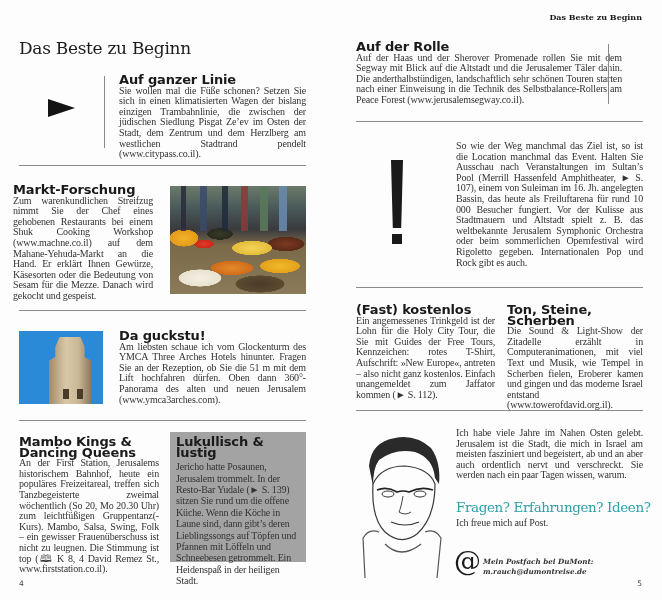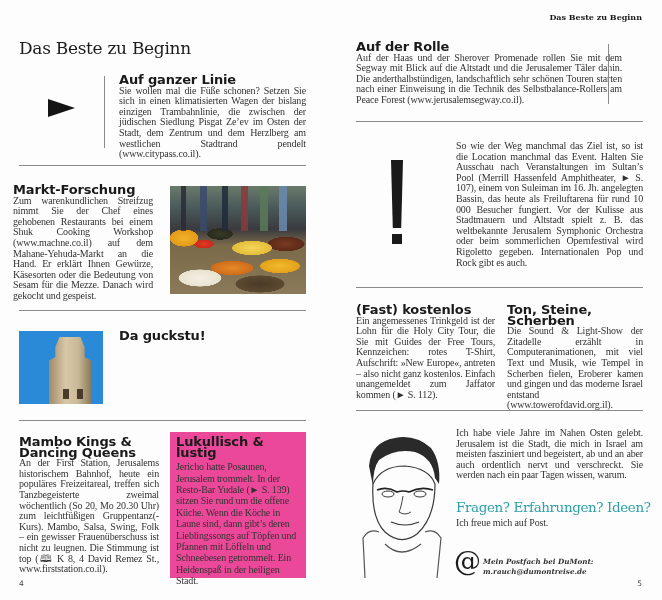--- a/index.html
+++ b/index.html
@@ -43,21 +43,21 @@
       linear-gradient(90deg, transparent 8%, #2a2a3a 8%, #2a2a3a 12%, transparent 12%, transparent 22%, #3a4a6a 22%, #3a4a6a 27%, transparent 27%, transparent 38%, #1e2a3a 38%, #1e2a3a 43%, transparent 43%, transparent 52%, #8a3a3a 52%, #8a3a3a 57%, transparent 57%, transparent 66%, #5a7a5a 66%, #5a7a5a 72%, transparent 72%, transparent 80%, #6a8ab0 80%, #6a8ab0 86%, transparent 86%);
     opacity: 0.85;
   }
   #tower-img { left: 19px; top: 331px; width: 84px; height: 73px; background: #2a8ad8; }
   #tower-img .tower { position: absolute; left: 30px; top: 6px; width: 42px; height: 67px; background: linear-gradient(90deg, #a08a6a, #d8c8a8 40%, #c8b898 70%, #8a7a5a); clip-path: polygon(25% 0, 75% 0, 85% 15%, 85% 30%, 100% 35%, 100% 100%, 0 100%, 0 35%, 15% 30%, 15% 15%); }
   #tower-img .win { position: absolute; width: 6px; height: 10px; background: #4a3a2a; }
 
   #portrait-img { left: 355px; top: 428px; width: 92px; height: 150px; }
 
   
-  #tip-box { left: 170px; top: 432px; width: 136px; height: 146px; background: #ec4899; padding: 5px 6px; }
+  #tip-box { left: 170px; top: 432px; width: 136px; height: 130px; background: #a3a3a3; padding: 5px 6px; }
 
   
   #contact-heading { left: 456px; top: 499px; font-family: "DejaVu Serif", serif; font-size: 13.5px; color: #2ea0a8; letter-spacing: -0.4px; }
   #at-icon { left: 454px; top: 547px; font-family: "DejaVu Serif", serif; font-size: 27px; line-height: 27px; color: #1a1a1a; }
   .mailtxt { font-family: "DejaVu Serif", serif; font-style: italic; font-weight: bold; font-size: 7.2px; line-height: 10px; color: #333; }
   .pagenum { font-size: 7.5px; color: #444; }
 </style>
 </head>
 <body>
 
@@ -81,20 +81,21 @@
   </div>
   <div class="rule" style="left:19px; top:310px; width:287px;"></div>
 
   <div id="tower-img" class="img" title="YMCA bell tower against blue sky">
     <div class="tower"></div>
     <div class="win" style="left:44px; top:58px;"></div>
     <div class="win" style="left:58px; top:58px;"></div>
   </div>
   <div class="abs" style="left:119px; top:331px; width:187px;">
     <div class="head">Da guckstu!</div>
+    <p class="sans just">Am liebsten schaue ich vom Glockenturm des YMCA Three Arches Hotels hinunter. Fragen Sie an der Rezeption, ob Sie die 51 m mit dem Lift hochfahren dürfen. Oben dann 360°-Panorama des alten und neuen Jerusalem (www.ymca3arches.com).</p>
   </div>
   <div class="rule" style="left:19px; top:420px; width:287px;"></div>
 
   <div class="abs" style="left:19px; top:437px; width:140px;">
     <div class="head">Mambo Kings &amp; Dancing Queens</div>
     <p class="sans just">An der First Station, Jerusalems historischem Bahnhof, heute ein populäres Freizeitareal, treffen sich Tanzbegeisterte zweimal wöchentlich (So 20, Mo 20.30 Uhr) zum leichtfüßigen Gruppentanz(-Kurs). Mambo, Salsa, Swing, Folk – ein gewisser Frauenüberschuss ist nicht zu leugnen. Die Stimmung ist top (🕮 K 8, 4 David Remez St., www.firststation.co.il).</p>
   </div>
 
   <div id="tip-box" class="abs">
     <div class="head" style="margin-bottom:3px;">Lukullisch &amp; lustig</div>

